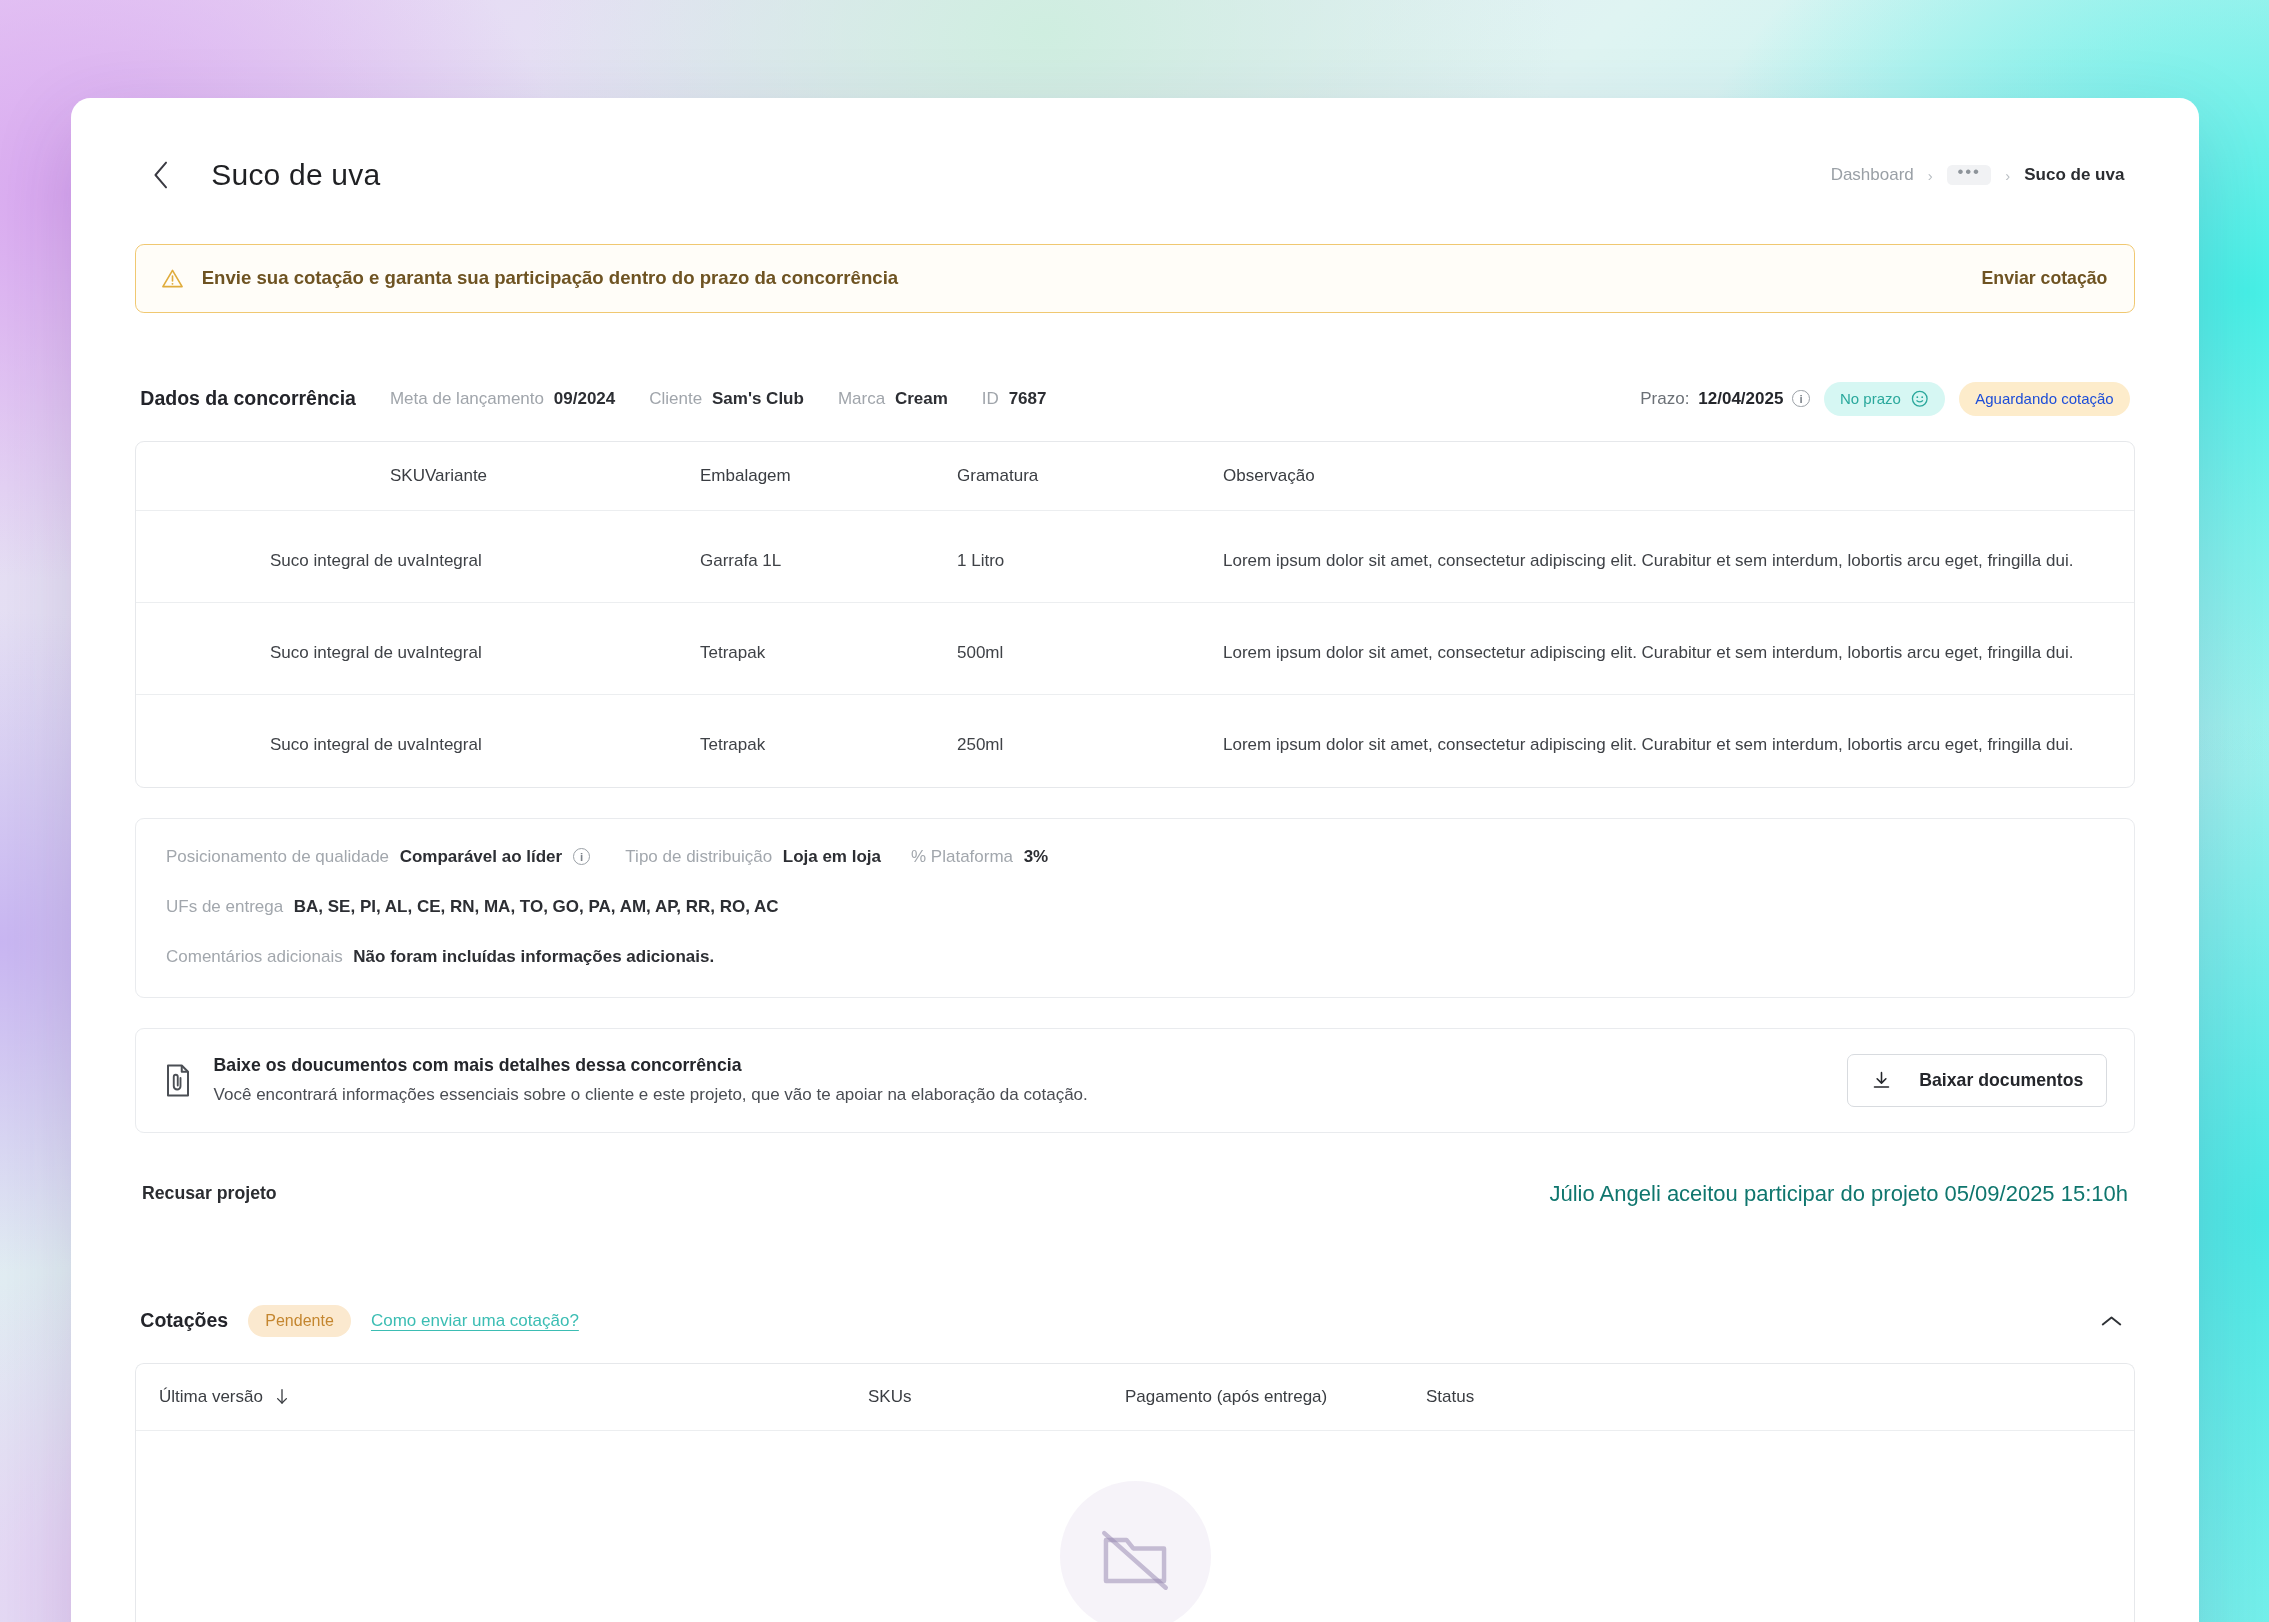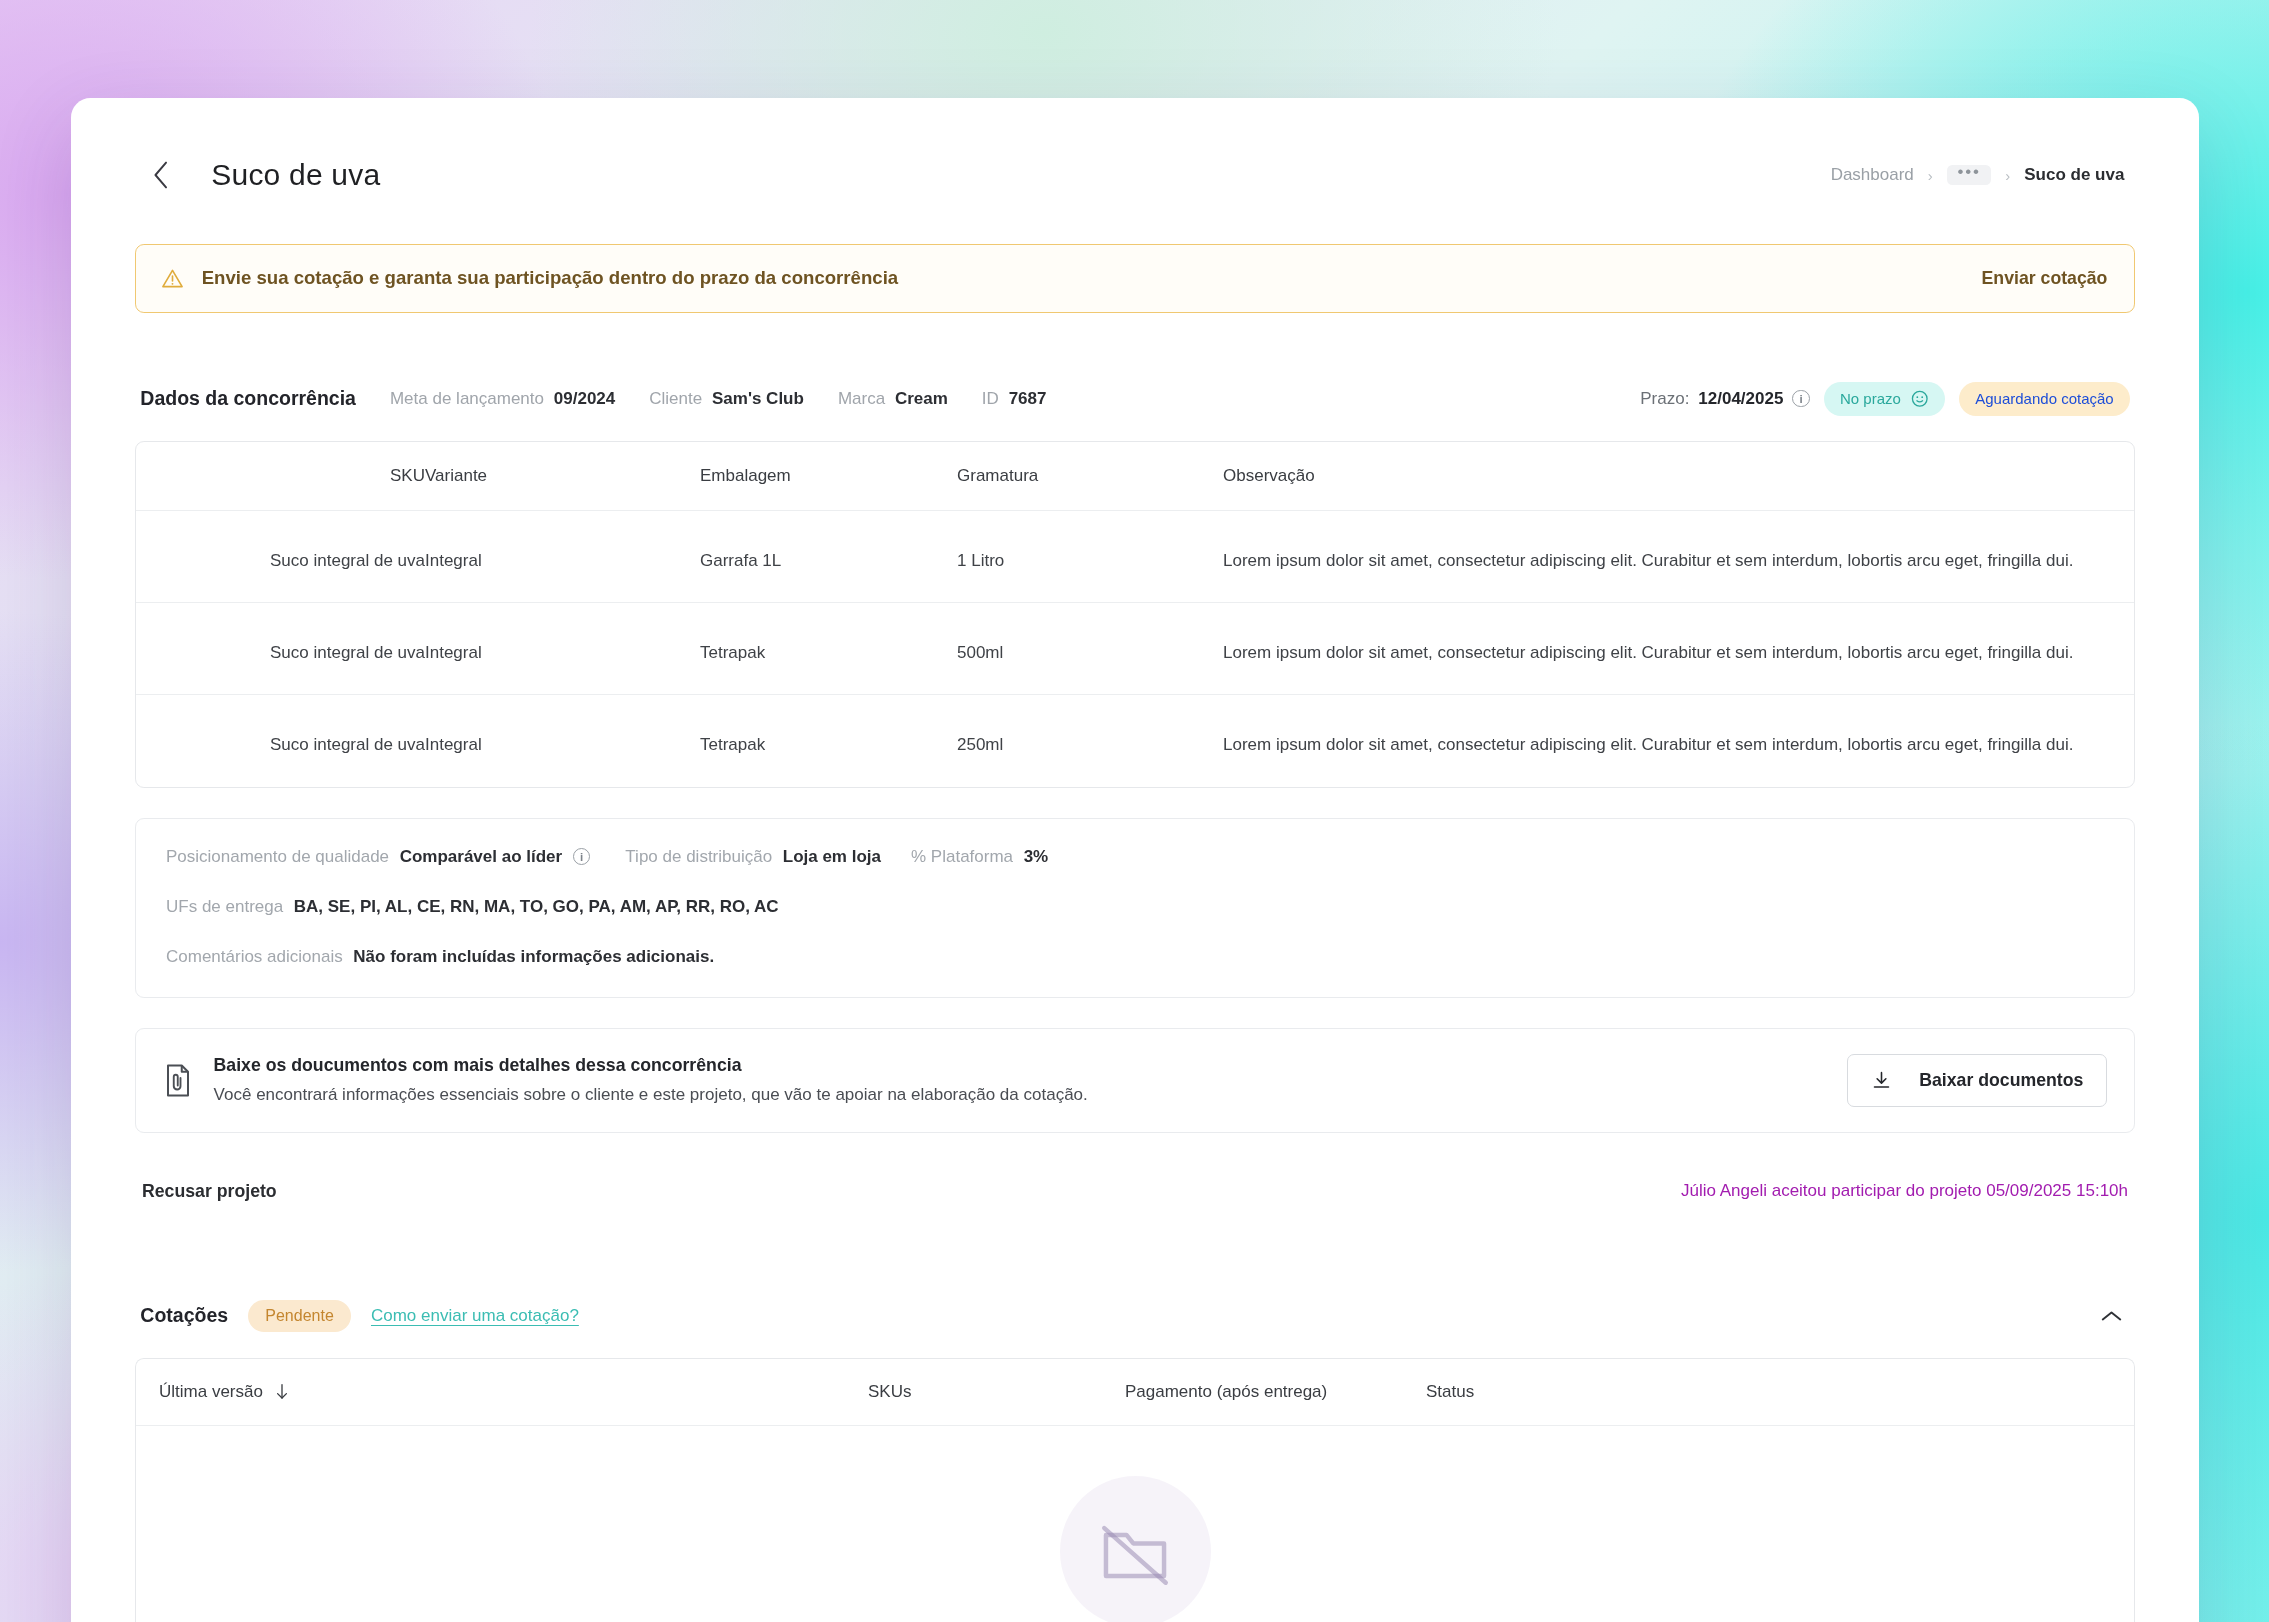--- a/index.html
+++ b/index.html
@@ -217,21 +217,21 @@
   }
 
   
   .refuse-row {
     display: flex;
     align-items: center;
     margin-top: 48px;
     padding: 0 7px;
   }
   .refuse-link { font-size: 17.7px; font-weight: 700; color: #2b2d31; cursor: pointer; }
-  .accept-note { margin-left: auto; font-size: 17px; color: #a21caf; }
+  .accept-note { margin-left: auto; font-size: 22px; color: #0f766e; }
 
   
   .quotes-section { margin-top: 98px; }
   .quotes-head { display: flex; align-items: center; padding: 0 5.3px; }
   .quotes-title { font-size: 19.5px; font-weight: 700; color: #23242a; margin-right: 19.5px; }
   .chip-pend {
     background: #fbe9cf; color: #c4862f;
     height: 32px; padding: 0 17.7px; border-radius: 16px;
     display: inline-flex; align-items: center; font-size: 16px;
     margin-right: 19.5px;

